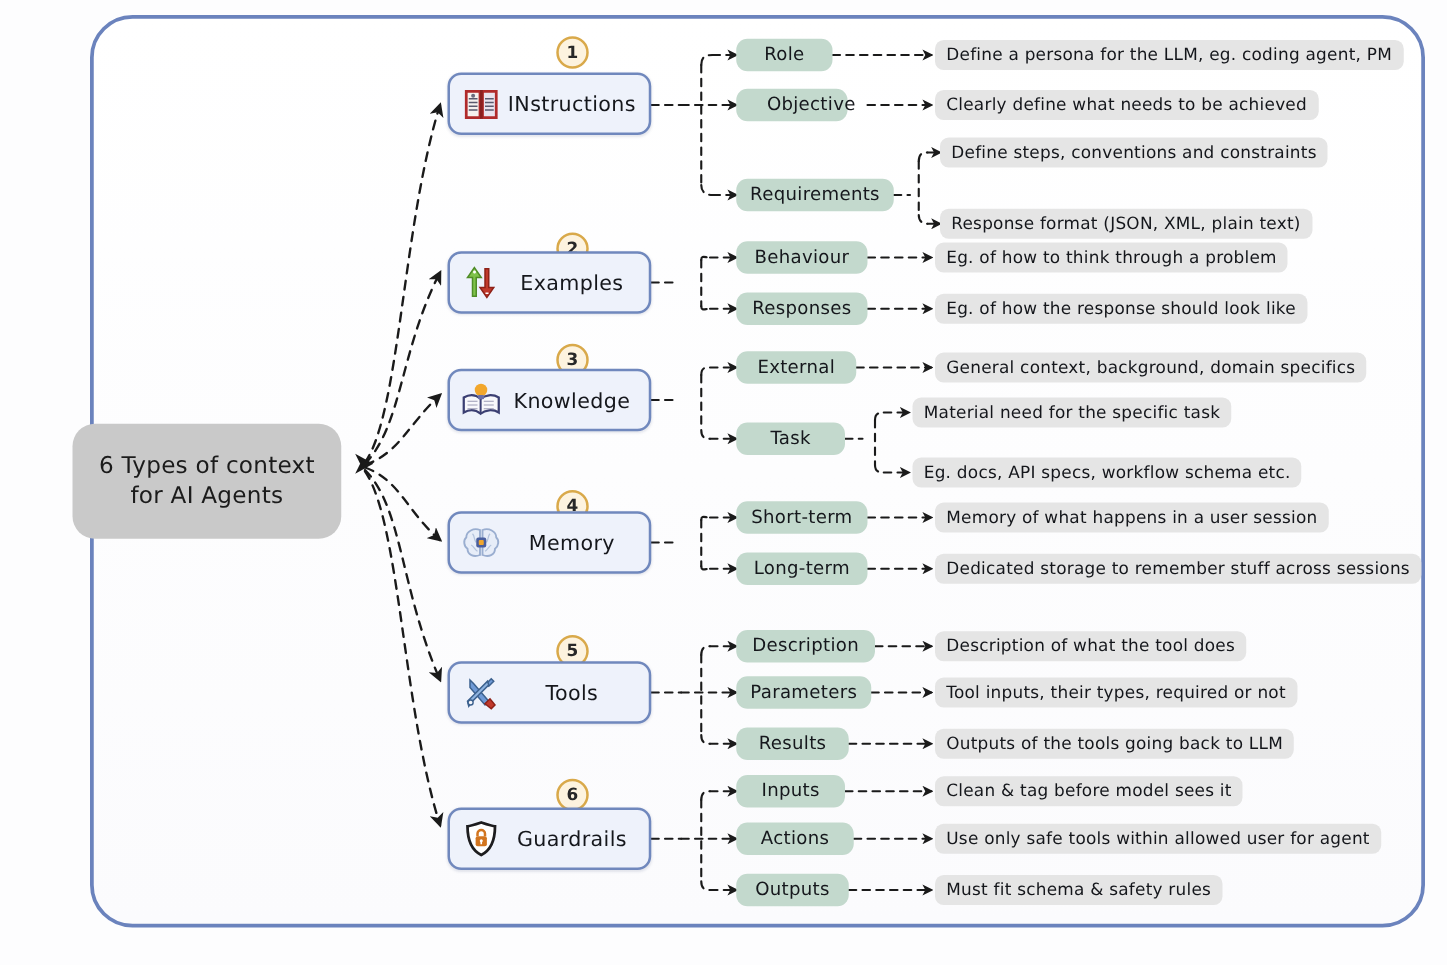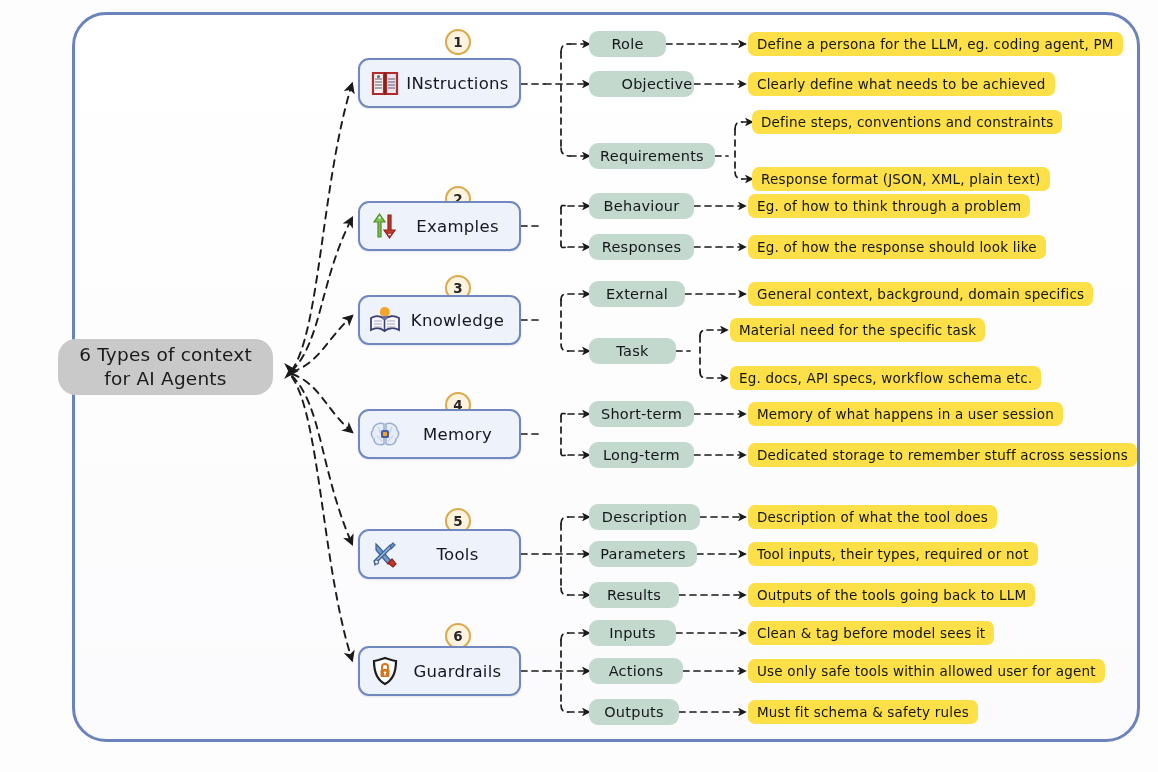--- a/index.html
+++ b/index.html
@@ -26,21 +26,21 @@
   
   #wires {
     position: absolute; left: 0; top: 0;
     width: 1158px; height: 772px;
     pointer-events: none;
   }
   
   #center-node {
     position: absolute;
     left: 58px; top: 339px;
-    width: 215px; height: 56px;
+    width: 215px; height: 92px;
     background: #c9c9c9;
     border-radius: 18px;
     display: flex; align-items: center; justify-content: center;
     text-align: center;
     color: #1b1b1b;
     font-size: 18.5px;
     line-height: 1.28;
     letter-spacing: .2px;
     padding: 0 10px;
   }
@@ -90,21 +90,21 @@
     font-size: 14.5px;
     color: #15171c;
     letter-spacing: .25px;
     padding: 0 12px;
     white-space: nowrap;
   }
   
   .l3 {
     position: absolute;
     height: 24px;
-    background: #fde047;
+    background: #e5e5e5;
     border-radius: 7px;
     display: flex; align-items: center;
     font-size: 13.5px;
     color: #14161b;
     letter-spacing: .2px;
     padding: 0 9px;
     white-space: nowrap;
   }
 </style>
 </head>
@@ -242,21 +242,21 @@
           <path d="M18 10 h7 M18 13 h7 M18 16 h7 M18 19 h7"></path>
         </g>
         <circle cx="8.5" cy="7.5" r="1.6" fill="#6b6b7d"></circle>
       </svg>
     </span>
     <span class="l1label">INstructions</span>
   </div>
   <div class="l2" style="left:589px; top:31px; width:77px;">
     <span>Role</span>
   </div>
-  <div class="l2" style="left:589px; top:71px; width:105px;padding-left:43px;">
+  <div class="l2" style="left:589px; top:71px; width:89px;padding-left:43px;">
     <span>Objective</span>
   </div>
   <div class="l2" style="left:589px; top:143px; width:126px;">
     <span>Requirements</span>
   </div>
   <div class="l3" style="left:748px; top:32px;">
     <span>Define a persona for the LLM, eg. coding agent, PM</span>
   </div>
   <div class="l3" style="left:748px; top:72px;">
     <span>Clearly define what needs to be achieved</span>

